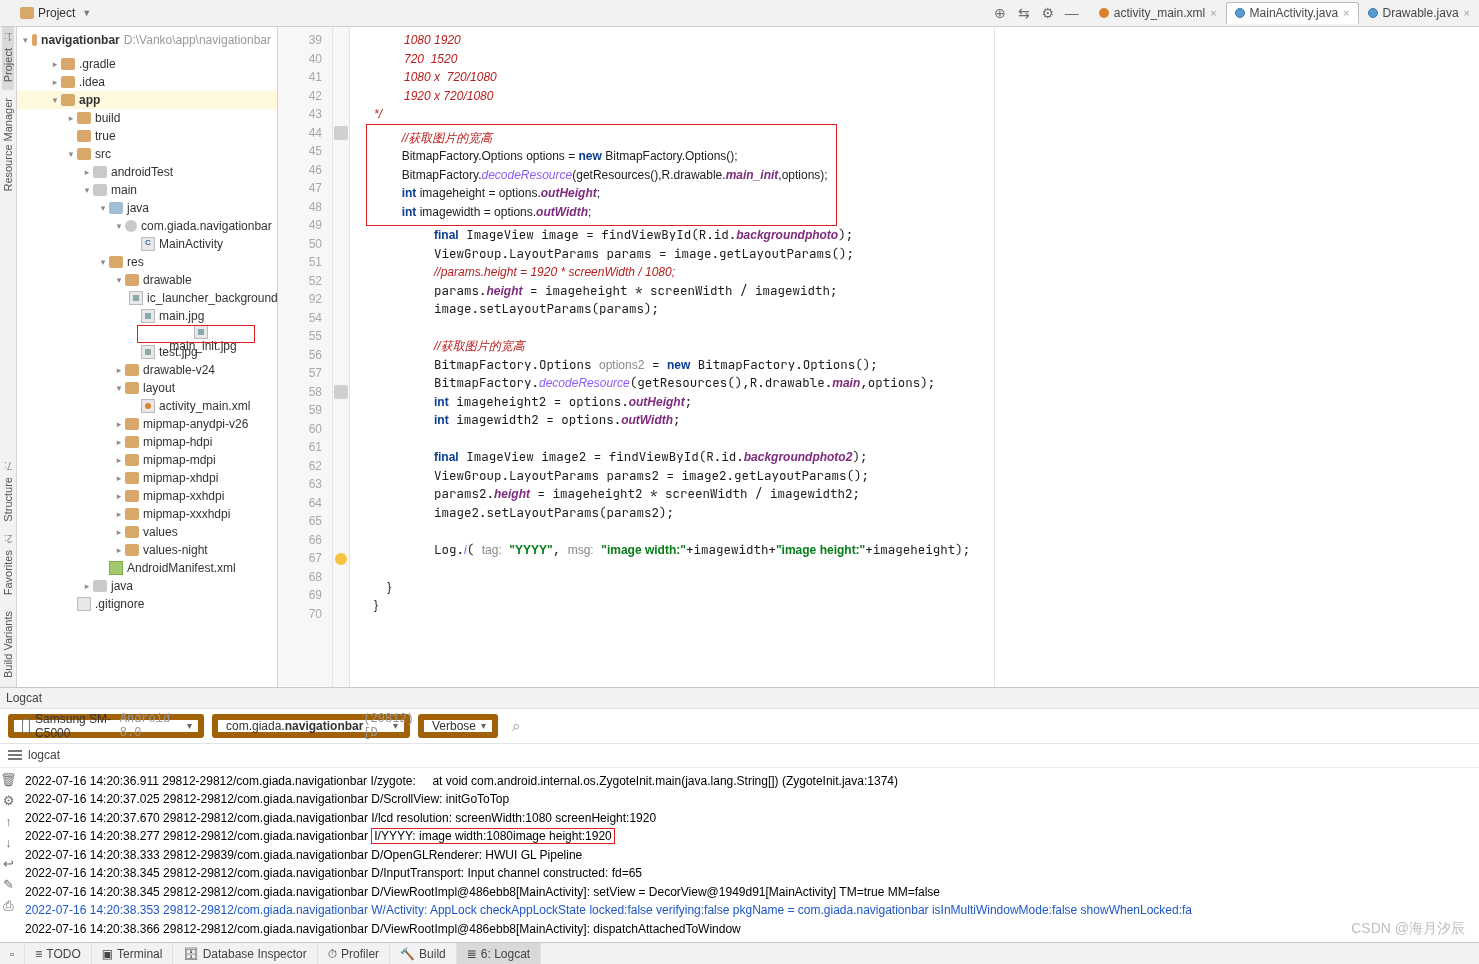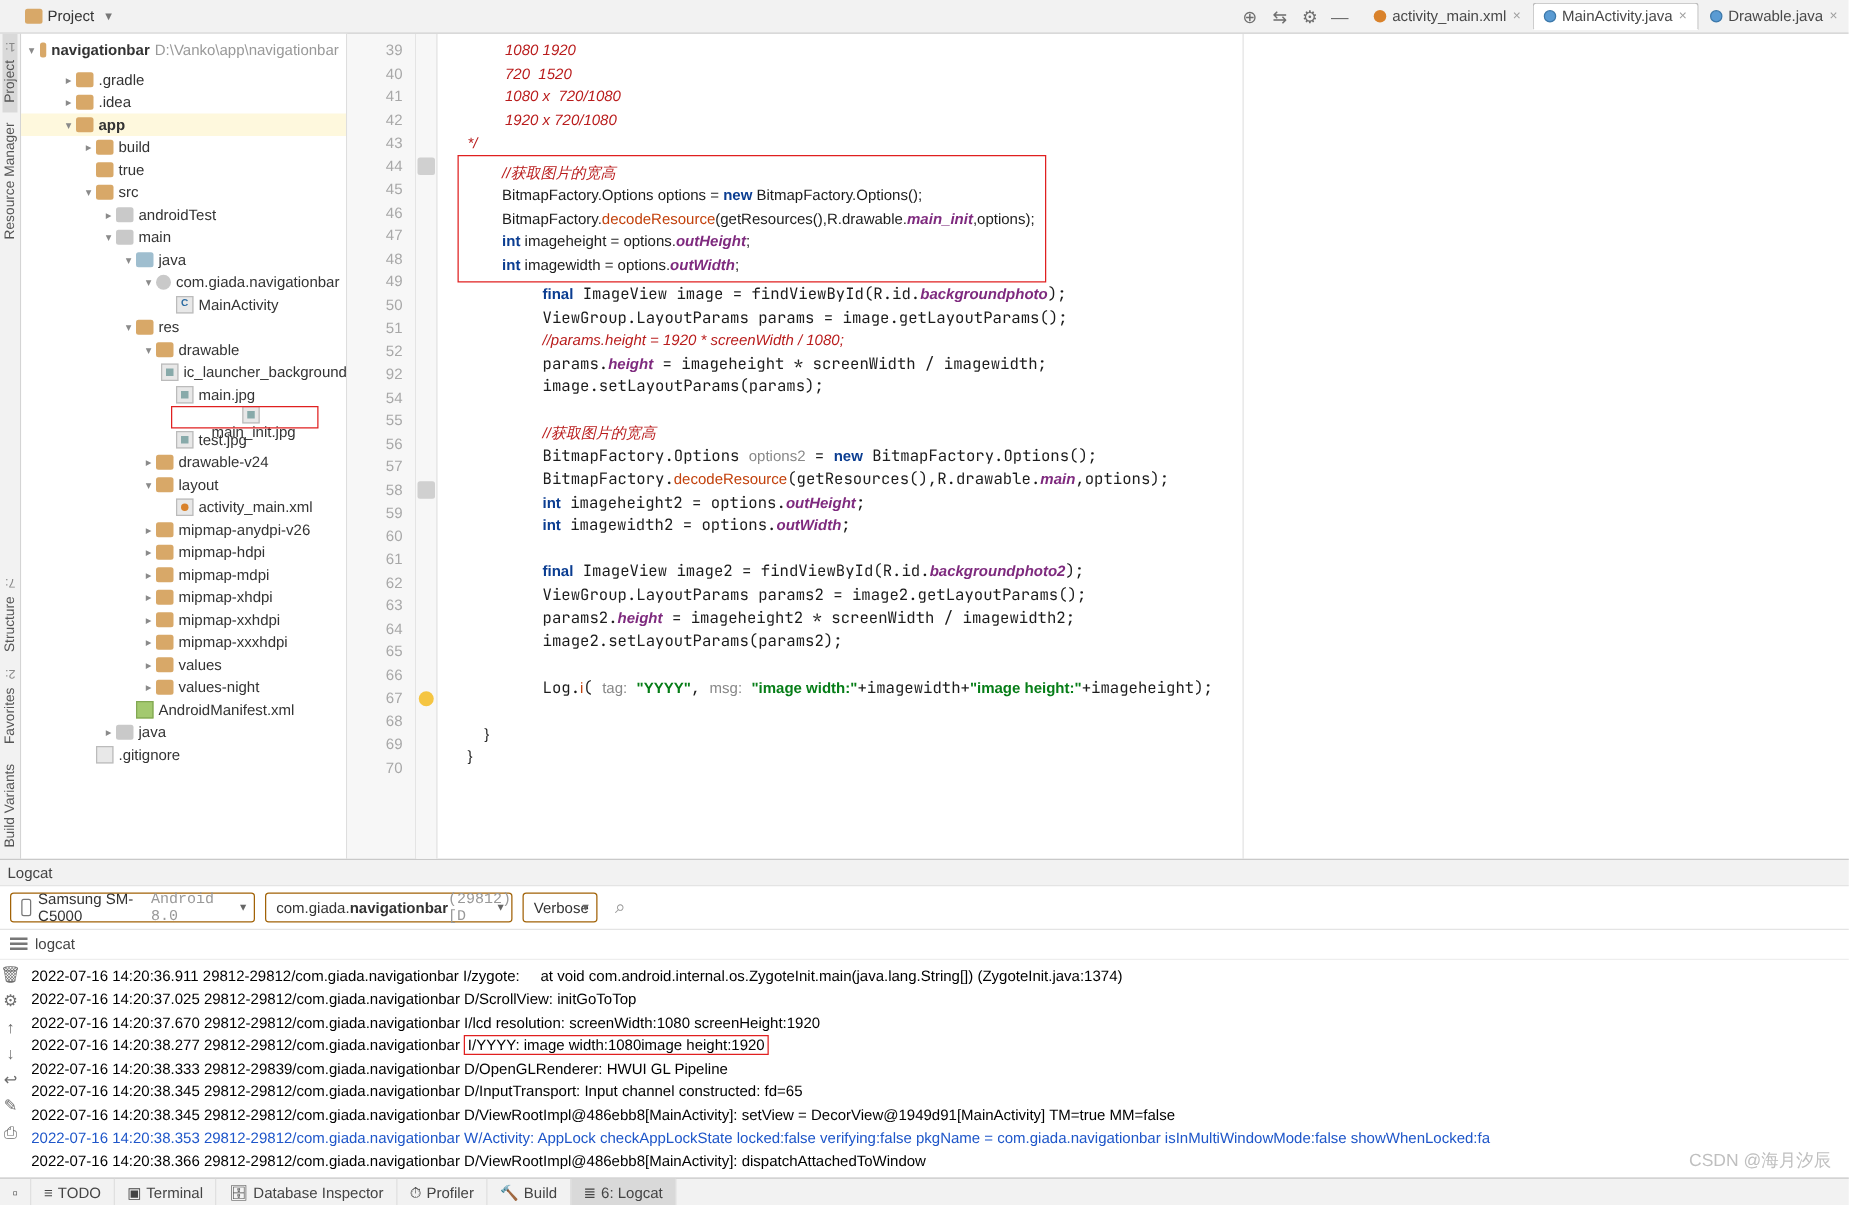--- a/index.html
+++ b/index.html
@@ -42,29 +42,29 @@
 .tree-row.boxed::after { content: ""; position: absolute; left: 120px; right: 22px; top: 0; bottom: 0; border: 1.5px solid #e02020; }
 .editor { flex: 1; display: flex; background: #fff; min-width: 0; }
 .gutter { width: 55px; text-align: right; color: #a8a8a8; font-family: "Consolas","JetBrains Mono",monospace; font-size: 12px; line-height: 18.5px; padding-top: 4px; border-right: 1px solid #e4e4e4; background: #f7f7f7; }
 .gutter div { padding-right: 10px; }
 .marks { width: 17px; background: #f7f7f7; position: relative; border-right: 1px solid #e4e4e4; }
 .marks .m { position: absolute; width: 14px; height: 14px; left: 1px; background: #d0d0d0; border-radius: 2px; }
 .marks .bulb { position: absolute; width: 12px; height: 12px; left: 2px; background: #f5c542; border-radius: 6px; }
 .code { flex: 1; font-family: "Consolas","JetBrains Mono",monospace; font-size: 12.5px; line-height: 18.5px; padding: 4px 24px 0 24px; white-space: pre; color: #1c1c1c; position: relative; }
 .code .cm { color: #b91c1c; font-style: italic; }
 .code .kw { color: #0b3d91; font-weight: bold; }
-.code .mstat { color: #c2410c; }
+.code .mstat { color: #8b5cf6; font-style: italic; }
 .code .fld { color: #7e2a7e; font-style: italic; font-weight: bold; }
 .code .lbl { color: #888; }
 .code .str { color: #067d17; font-weight: bold; }
 .code .hlred { border: 1.5px solid #e02020; padding: 4px 8px; display: inline-block; margin-left: -8px; }
 .editor-right { flex: 1; min-width: 0; border-left: 1px solid #e4e4e4; }
 .logcat-bar { height: 21px; background: #f2f2f2; border-top: 1px solid #c9c9c9; display: flex; align-items: center; padding-left: 6px; color: #444; }
 .logcat-filters { height: 36px; background: #fff; border-top: 1px solid #e4e4e4; border-bottom: 1px solid #e4e4e4; display: flex; align-items: center; gap: 8px; padding: 0 8px; }
-.dropdown { border: 1px solid #a16207; border-radius: 3px; height: 24px; display: flex; align-items: center; padding: 0 18px 0 8px; position: relative; color: #333; background: #fff; }
+.dropdown { border: 6px solid #a16207; border-radius: 3px; height: 24px; display: flex; align-items: center; padding: 0 18px 0 8px; position: relative; color: #333; background: #fff; }
 .dropdown::after { content: "▾"; position: absolute; right: 6px; color: #666; font-size: 10px; }
 .dropdown .phone { width: 10px; height: 14px; border: 1px solid #777; border-radius: 2px; margin-right: 5px; }
 .dropdown .dim { color: #999; font-family: Liberation Mono, monospace; }
 .logcat-hdr2 { height: 24px; display: flex; align-items: center; padding-left: 8px; gap: 6px; color: #444; border-bottom: 1px solid #eee; }
 .logcat-hdr2 .hb { width: 14px; height: 2px; background: #777; box-shadow: 0 -4px #777, 0 4px #777; }
 .logcat-body { display: flex; }
 .log-tools { width: 17px; display: flex; flex-direction: column; align-items: center; gap: 6px; padding-top: 4px; color: #6e6e6e; }
 .log-tools span { font-size: 13px; }
 .log-lines { flex: 1; font-family: "Consolas","JetBrains Mono",monospace; font-size: 12.5px; line-height: 18.5px; padding: 4px 0 4px 8px; white-space: pre; overflow: hidden; }
 .log-lines .blue { color: #1e56c9; }
@@ -380,21 +380,21 @@
   <div class="dropdown" style="width:196px">
     <span class="phone"></span>
     <span>Samsung SM-C5000</span>
       <span class="dim"> Android 8.0</span>
   </div>
   <div class="dropdown" style="width:198px">
     <span>com.giada.</span>
       <b>navigationbar</b>
       <span class="dim"> (29812) [D</span>
   </div>
-  <div class="dropdown" style="width:60px">
+  <div class="dropdown" style="width:80px">
       <span>Verbose</span>
     </div>
   <span style="color:#999;font-size:15px;padding-left:6px;">⌕</span>
 </div>
 <div class="logcat-hdr2">
   <span class="hb"></span>
   <span>logcat</span>
 </div>
 <div class="logcat-body">
   <div class="log-tools" id="log-tools">

